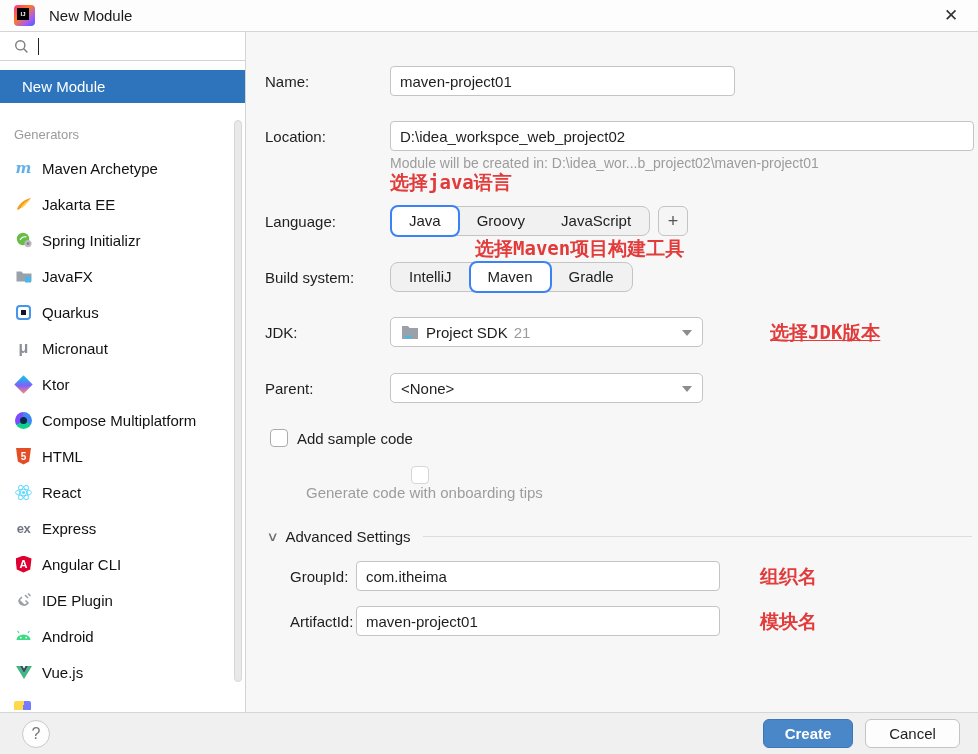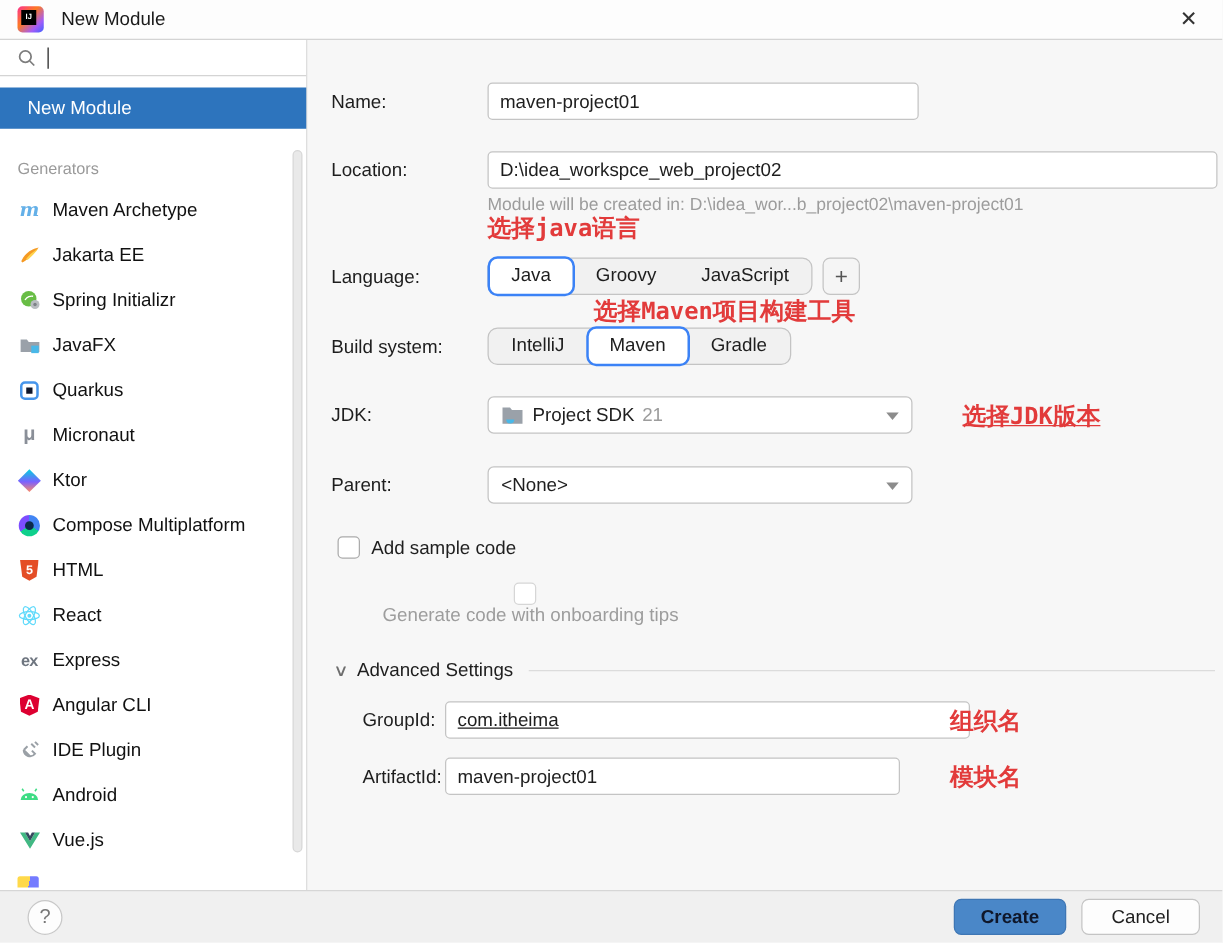--- a/index.html
+++ b/index.html
@@ -123,21 +123,21 @@
   .seg.sel {
     background:#fff; border:2px solid #3b82f6; border-radius:8px;
     margin:-1px; line-height:28px; padding:0 17px;
   }
   .plus-btn {
     width:30px; height:30px; margin-left:8px; background:#f5f5f5;
     border:1px solid #c4c4c4; border-radius:6px; font-size:18px; color:#555;
     display:flex; align-items:center; justify-content:center; cursor:pointer;
   }
   .combo {
-    width:340px; height:30px; background:#fff; border:1px solid #c4c4c4; border-radius:5px;
+    width:313px; height:30px; background:#fff; border:1px solid #c4c4c4; border-radius:5px;
     display:flex; align-items:center; padding:0 10px; cursor:pointer; position:relative;
   }
   .combo .arrow {
     position:absolute; right:10px; top:12px; width:0; height:0;
     border-left:5px solid transparent; border-right:5px solid transparent;
     border-top:6px solid #8c8c8c;
   }
   .combo .ver { color:#9c9c9c; margin-left:6px; }
   .checkbox {
     width:18px; height:18px; background:#fff; border:1px solid #ababab; border-radius:4px;
@@ -158,21 +158,21 @@
   }
   .help-btn {
     width:28px; height:28px; border-radius:50%; background:#fdfdfd; border:1px solid #c8c8c8;
     color:#777; font-size:16px; display:flex; align-items:center; justify-content:center; cursor:pointer;
   }
   .btn {
     height:29px; border-radius:6px; font-family:"Liberation Sans", sans-serif;
     font-size:15px; display:flex; align-items:center; justify-content:center; cursor:pointer;
   }
   .btn-create {
-    width:90px; background:#4a87c8; border:1px solid #3e76b4; color:#0f172a; font-weight:bold;
+    width:90px; background:#4a87c8; border:1px solid #3e76b4; color:#ffffff; font-weight:bold;
     margin-left:auto;
   }
   .btn-cancel {
     width:95px; background:#fdfdfd; border:1px solid #c4c4c4; color:#1e1e1e; margin-left:12px;
   }
   svg { display:block; }
 </style>
 </head>
 <body>
 
@@ -406,21 +406,21 @@
       <div class="row" style="top:496px; left:22px; right:6px;">
         <div class="adv-header" style="width:100%;">
           <span class="adv-chevron">∨</span>
           <span>Advanced Settings</span>
           <span class="adv-line"></span>
         </div>
       </div>
 
       <div class="row" style="top:529px; left:44px;">
         <div class="flabel2">GroupId:</div>
-        <input class="tinput" style="width: 420px; text-decoration: underline;" value="com.itheima">
+        <input class="tinput" style="width: 364px;" value="com.itheima">
       </div>
       <div class="row annot" style="top:532px; left:514px;">组织名</div>
 
       <div class="row" style="top:574px; left:44px;">
         <div class="flabel2">ArtifactId:</div>
         <input class="tinput" style="width: 364px;" value="maven-project01">
       </div>
       <div class="row annot" style="top:577px; left:514px;">模块名</div>
 
     </div>

